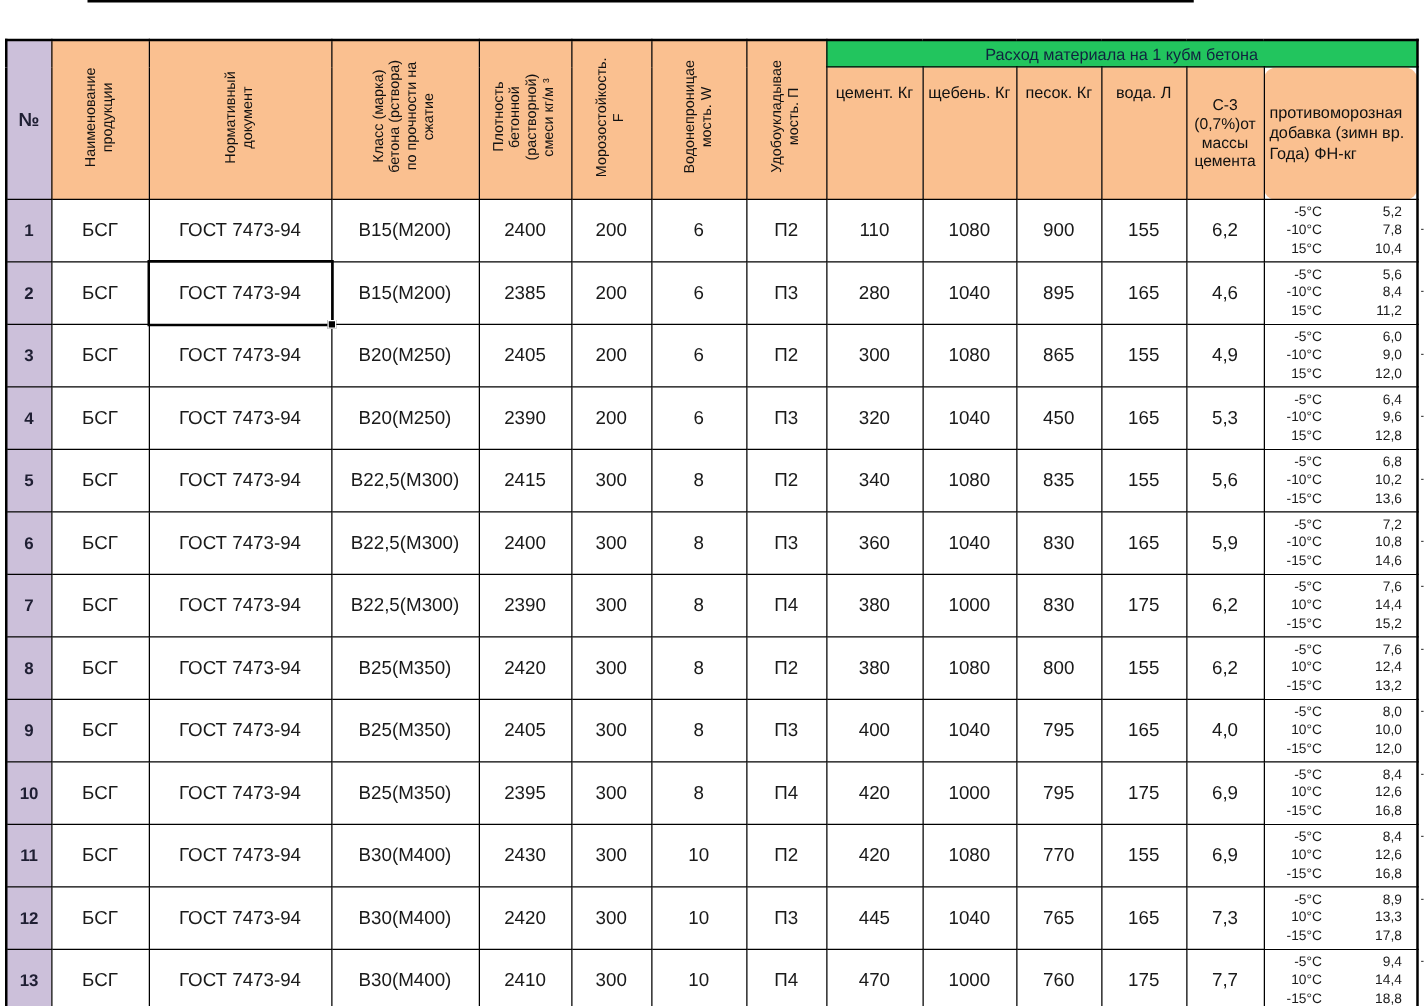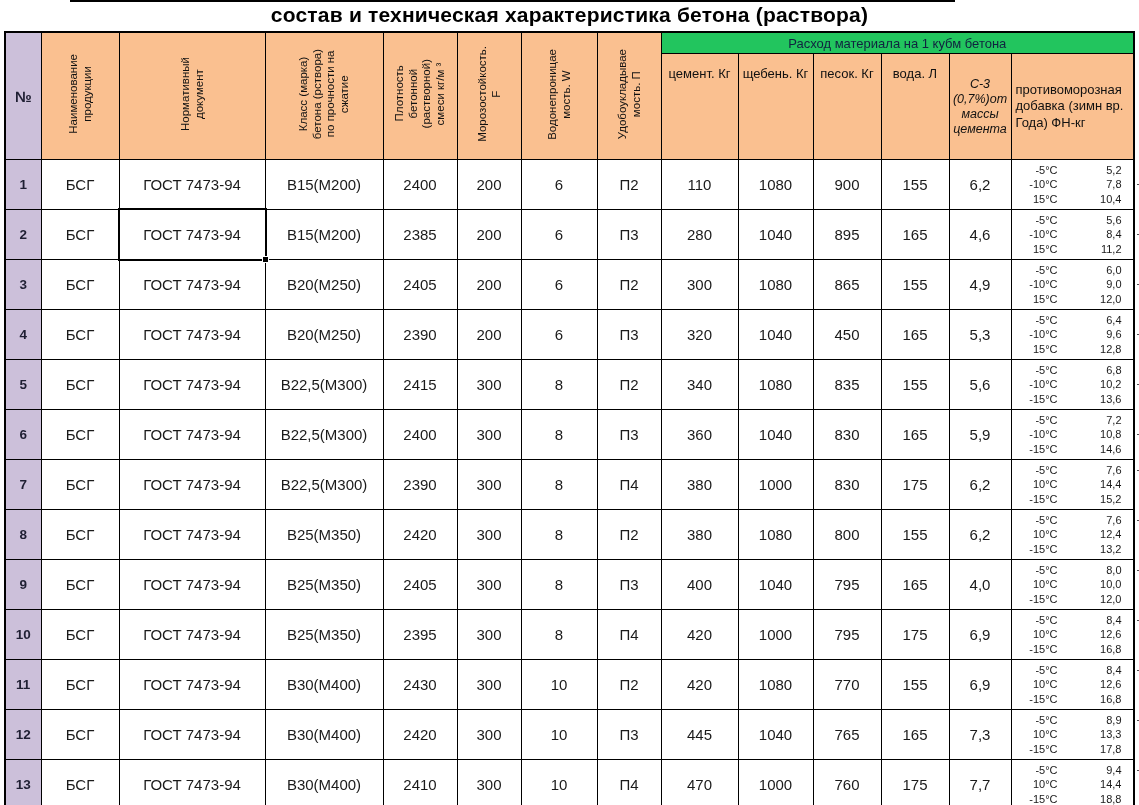--- a/index.html
+++ b/index.html
@@ -20,22 +20,22 @@
   thead th { background:#FAC090; font-weight:normal; color:#111; }
   th.num-h { background:#CCC0DA; font-weight:bold; font-size:15px; color:#1f1f33; vertical-align:middle; text-align:center; }
   .vtext {
     writing-mode:vertical-rl; transform:rotate(180deg);
     white-space:pre-line; font-size:11.5px; line-height:13.5px;
     display:inline-block; text-align:center; color:#111;
   }
   th.banner { background:#22c55e; height:20px; font-size:13px; text-align:center; vertical-align:middle; color:#10233f; font-weight:normal; }
   tr.sub-h th { height:93px; }
   th.mat-h { vertical-align:top; text-align:center; font-size:13px; padding-top:12px; }
-  th.c3-h { font-size:12.5px; line-height:15px; text-align:center; vertical-align:middle; white-space:pre-line;font-style:italic; }
-  th.add-h { font-size:13px; line-height:16.5px; text-align:left; vertical-align:middle; white-space:pre-line; padding-left:4px; }
+  th.c3-h { font-size:12.5px; line-height:15px; text-align:center; vertical-align:middle; white-space:pre-line; }
+  th.add-h { font-size:13px; line-height:16.5px; text-align:left; vertical-align:middle; white-space:pre-line; padding-left:4px;border-radius:10px; }
   tbody td { background:#fff; height:49px; text-align:center; vertical-align:middle; font-size:15px; color:#1a1a1a; }
   td.c-num { background:#CCC0DA; font-weight:bold; font-size:13.5px; color:#1f1f33; }
   td.c-add { font-size:11px; position:relative; }
   .add-wrap { display:flex; justify-content:flex-start; align-items:flex-start; padding-left:2px; line-height:14.5px; }
   .temps { width:44px; text-align:right; white-space:pre-line; }
   .vals  { width:46px; text-align:right; white-space:pre-line; margin-left:18px; }
   .edge-dash { position:absolute; right:-7px; font-size:11px; color:#333; }
   .edge-dash.line1 { top:3px; }
   .edge-dash.line2 { top:17px; }
   td.selected { position:relative; }
@@ -46,21 +46,20 @@
   td.selected::after {
     content:""; position:absolute; width:5px; height:5px; background:#000;
     border:1px solid #fff; right:-4px; bottom:-4px; z-index:3;
   }
 </style>
 </head>
 <body>
 
 <div class="page">
   <div class="top-artifact-line"></div>
-  <div class="title">состав и техническая характеристика бетона (раствора)</div>
 
   <table class="spec">
     <colgroup>
       <col style="width:36px">
         <col style="width:78px">
         <col style="width:146px">
         <col style="width:118px">
       <col style="width:74px">
         <col style="width:64px">
         <col style="width:76px">

